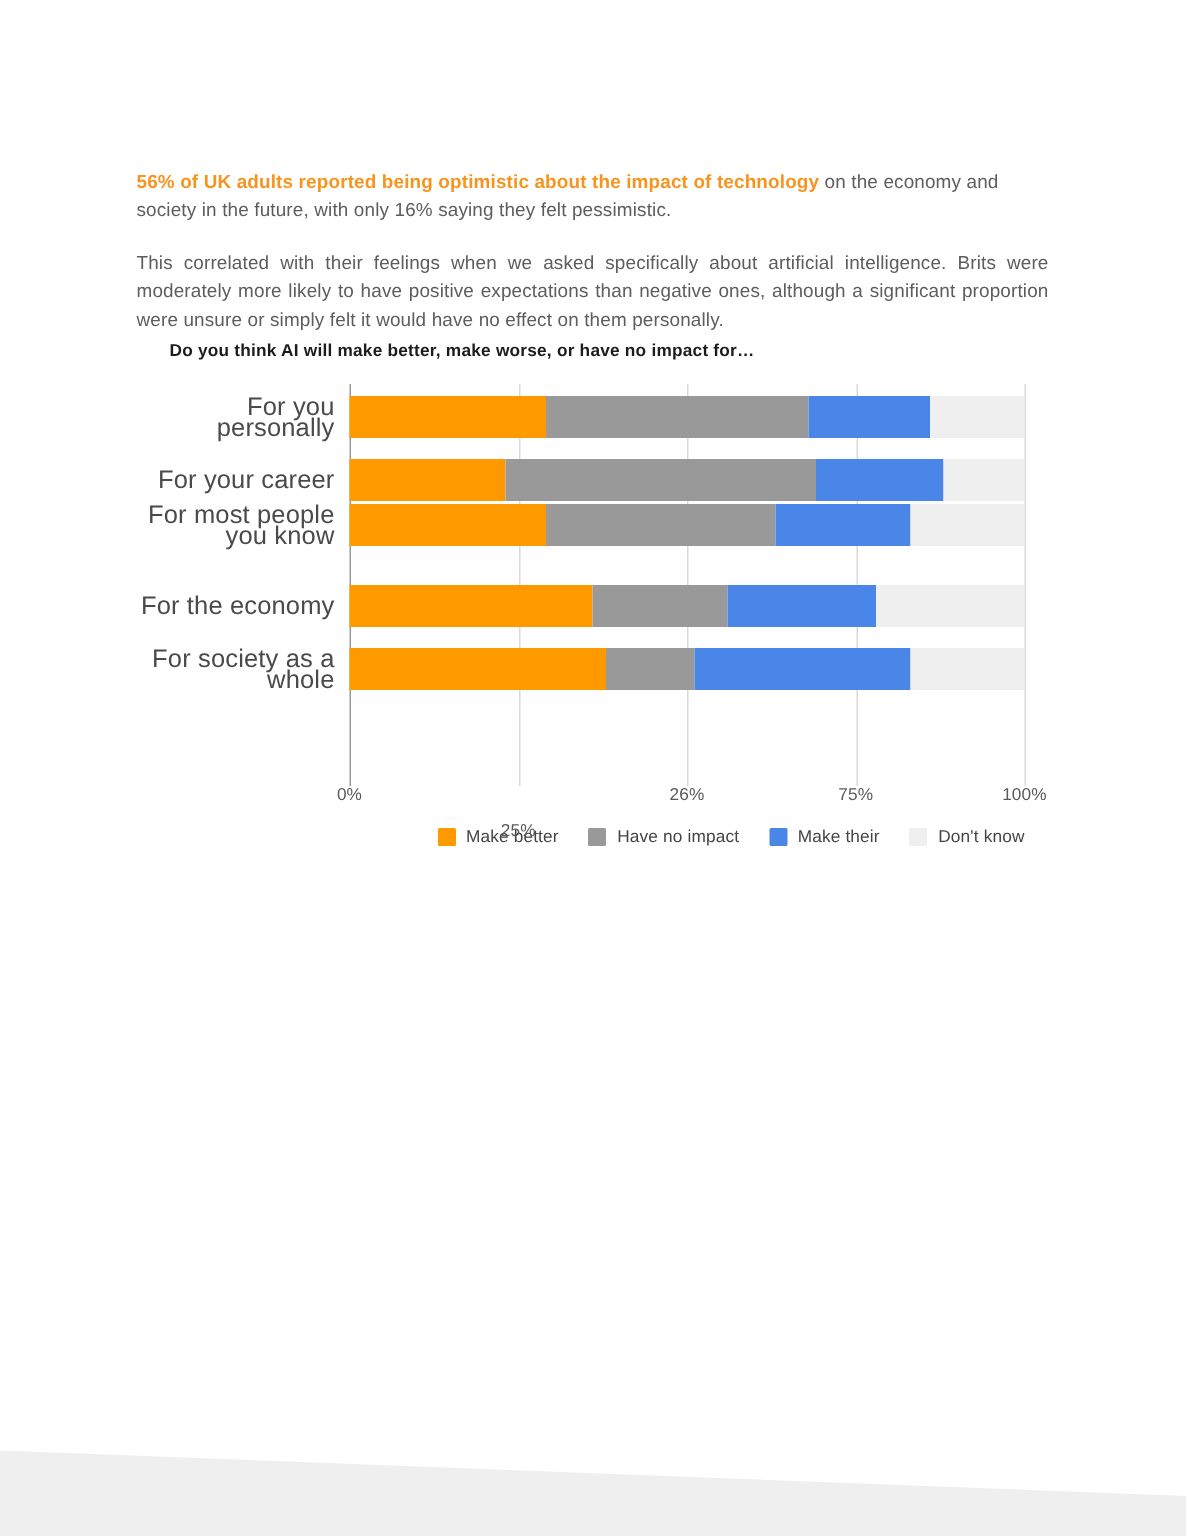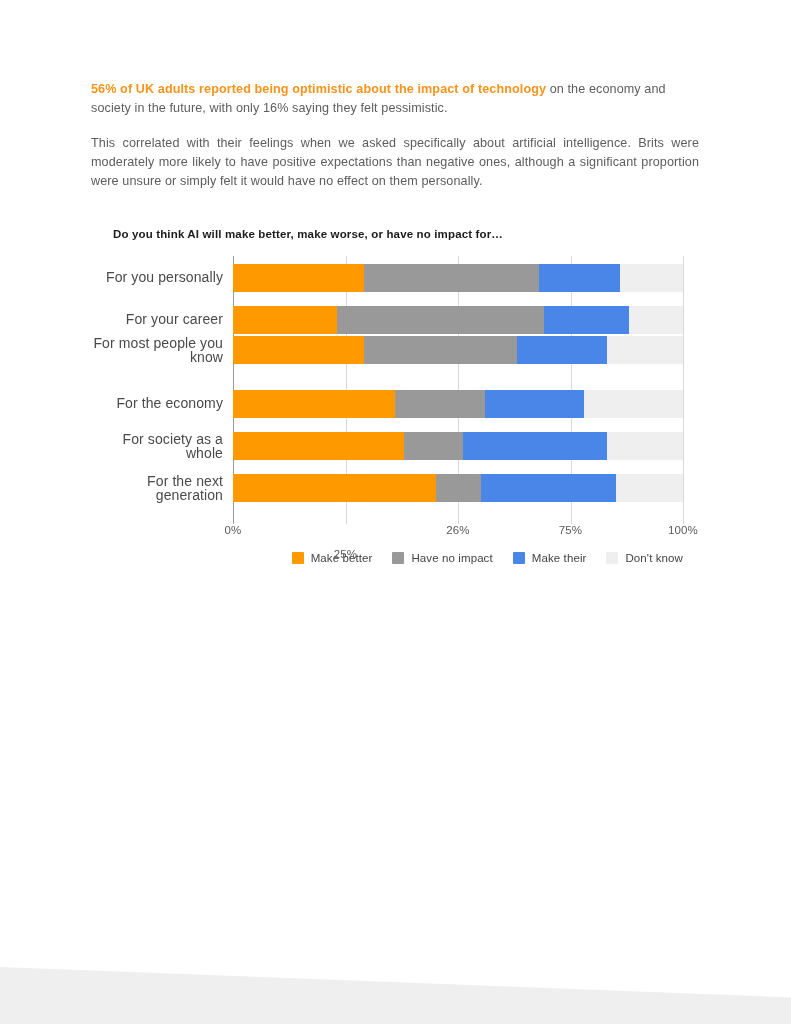--- a/index.html
+++ b/index.html
@@ -19,21 +19,21 @@
   .page {
     position: absolute;
     inset: 0;
     background: #ffffff;
   }
 
   
   .copy-block {
     position: absolute;
     left: 91px;
-    top: 80px;
+    top: 112px;
     width: 608px;
   }
   .para {
     font-size: 12.6px;
     line-height: 19px;
     color: #5d5d5d;
     letter-spacing: 0.1px;
     margin: 0 0 16px 0;
     text-align: justify;
   }
@@ -91,21 +91,21 @@
     width: 100%;
     height: 28px;
     display: flex;
   }
   .row-label {
     position: absolute;
     right: 100%;
     width: 132px;
     margin-right: 10px;
     text-align: right;
-    font-size: 14px;
+    font-size: 17px;
     line-height: 13.5px;
     color: #4a4a4a;
     top: 50%;
     transform: translateY(-50%);
     letter-spacing: 0.1px;
   }
   .seg { height: 100%; }
   .seg-better   { background: #ff9900; }
   .seg-noimpact { background: #999999; }
   .seg-worse    { background: #4a86e8; }
@@ -218,27 +218,20 @@
             <div class="seg seg-worse" title="Make worse: 32%" style="width: 144px;"></div>
             <div class="seg seg-dontknow" title="Don't know: 17%" style="width: 76.5px;"></div>
           </div>
           <div class="row" style="top: 134px;">
             <div class="row-label">For the economy</div>
             <div class="seg seg-better" title="Make better: 36%" style="width: 162px;"></div>
             <div class="seg seg-noimpact" title="Have no impact: 20%" style="width: 90px;"></div>
             <div class="seg seg-worse" title="Make worse: 22%" style="width: 99px;"></div>
             <div class="seg seg-dontknow" title="Don't know: 22%" style="width: 99px;"></div>
           </div>
-          <div class="row" style="top: 218px;">
-            <div class="row-label">For the next generation</div>
-            <div class="seg seg-better" title="Make better: 45%" style="width: 202.5px;"></div>
-            <div class="seg seg-noimpact" title="Have no impact: 10%" style="width: 45px;"></div>
-            <div class="seg seg-worse" title="Make worse: 30%" style="width: 135px;"></div>
-            <div class="seg seg-dontknow" title="Don't know: 15%" style="width: 67.5px;"></div>
-          </div>
         </div>
     </div>
 
     <div class="xaxis">
         <div class="xtick" style="left: 0px;">0%</div>
         <div class="xtick" style="left: 112.5px; margin-top: 24px;">25%</div>
         <div class="xtick" style="left: 225px;">26%</div>
         <div class="xtick" style="left: 337.5px;">75%</div>
         <div class="xtick" style="left: 450px;">100%</div>
       </div>

